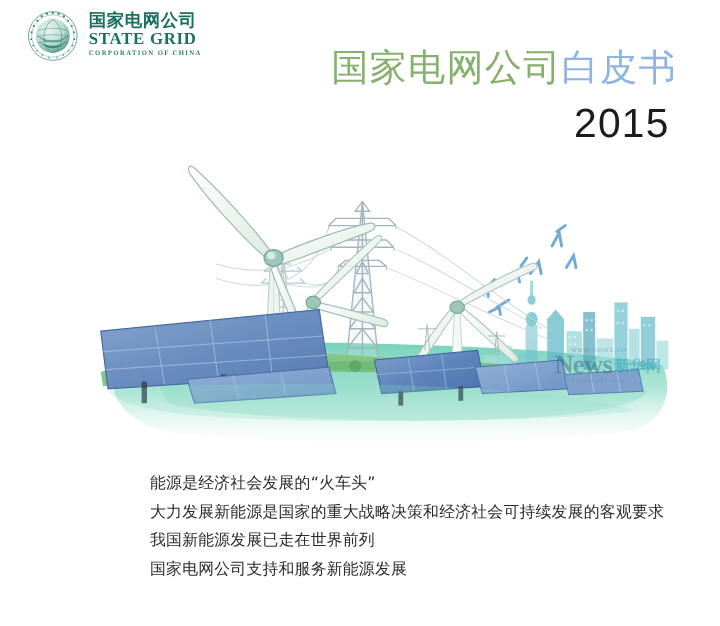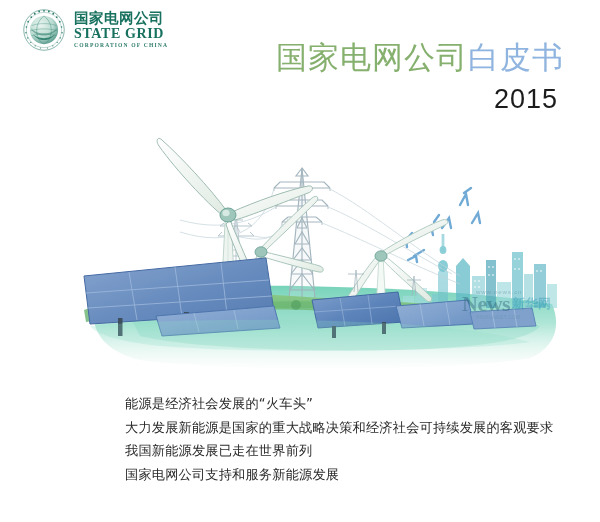--- a/index.html
+++ b/index.html
@@ -77,21 +77,21 @@
     font-family: "DejaVu Sans", sans-serif;
     font-size: 31px;
     line-height: 1.15;
     letter-spacing: 1px;
     font-weight: 400;
   }
   #main-title .t-green { color: #86b06e; }
   #main-title .t-blue  { color: #8fb4df; }
   #year {
     font-family: "Liberation Sans", sans-serif;
-    font-size: 27px;
+    font-size: 34px;
     color: #1c1c1c;
     letter-spacing: 1px;
     margin-top: 8px;
     margin-right: 6px;
   }
 
   
   #illustration {
     position: absolute;
     left: 60px;
@@ -143,21 +143,21 @@
   }
   #wm-news {
     font-family: "Liberation Serif", serif;
     font-size: 22px;
     font-weight: bold;
     color: #2b5f74;
     line-height: 0.95;
     letter-spacing: -0.5px;
   }
   #wm-cn {
-    font-family: Liberation Mono, monospace;
+    font-family: Liberation Sans, sans-serif;
     font-size: 13px;
     font-weight: bold;
     color: #2f9bb5;
     line-height: 1;
     margin-bottom: 4px;
   }
   #wm-tag {
     font-family: "Liberation Sans", sans-serif;
     font-size: 4.6px;
     color: #5d8aa0;

